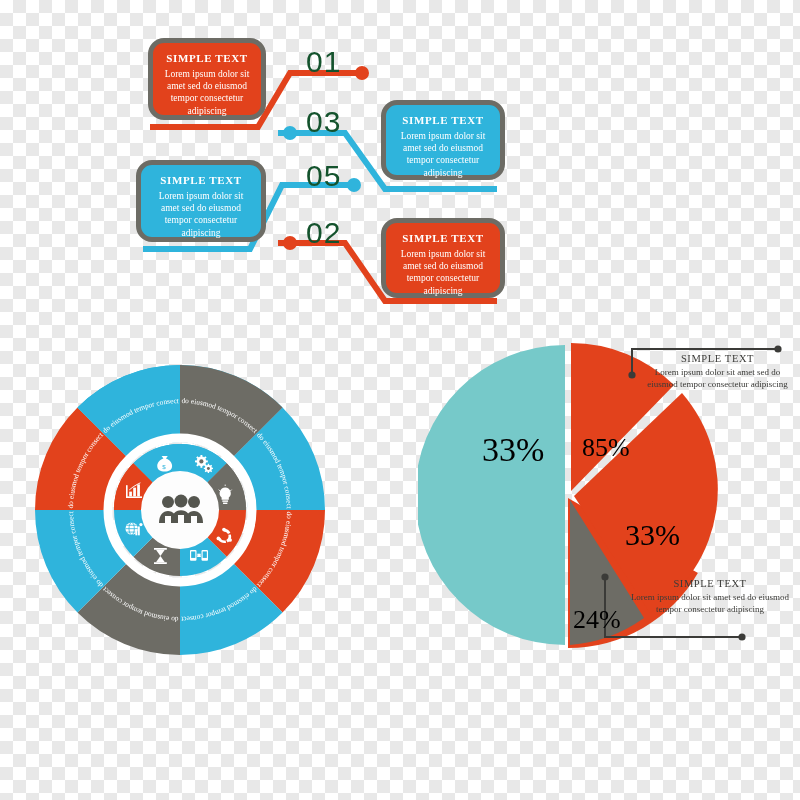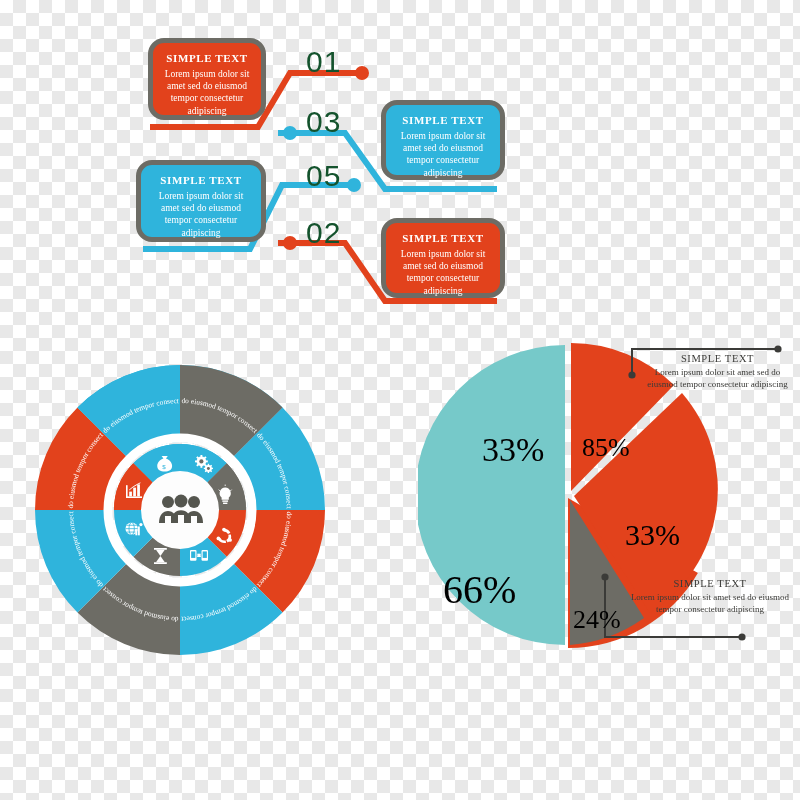--- a/index.html
+++ b/index.html
@@ -292,21 +292,20 @@
     <path d="M153,156 L153,8 A148,148 0 0,1 256,50 Z" fill="#E2421C"></path>
 
     <path d="M156,161 L264,58 A147,147 0 0,1 232,278 Z" fill="#E2421C"></path>
 
     <path d="M152,165 L226,283 A148,148 0 0,1 152,310 Z" fill="#6D6C65"></path>
   </svg>
 
   <div class="pielabel" style="left:482px;top:378px;font-size:34px;">33%</div>
   <div class="pielabel" style="left:582px;top:380px;font-size:26px;">85%</div>
   <div class="pielabel" style="left:625px;top:465px;font-size:30px;">33%</div>
-  <div class="pielabel" style="left:443px;top:513px;font-size:40px;">66%</div>
   <div class="pielabel" style="left:573px;top:552px;font-size:26px;">24%</div>
 
   <svg class="abs" style="left:600px;top:335px;" width="200" height="310" viewBox="0 0 200 310">
 
     <path d="M32,35 L32,9 L178,9" fill="none" stroke="#3b3b38" stroke-width="2"></path>
     <circle cx="178" cy="9" r="3.6" fill="#3b3b38"></circle>
     <circle cx="32" cy="35" r="3.6" fill="#3b3b38"></circle>
 
     <path d="M5,237 L5,297 L142,297" fill="none" stroke="#3b3b38" stroke-width="2"></path>
     <circle cx="142" cy="297" r="3.6" fill="#3b3b38"></circle>

